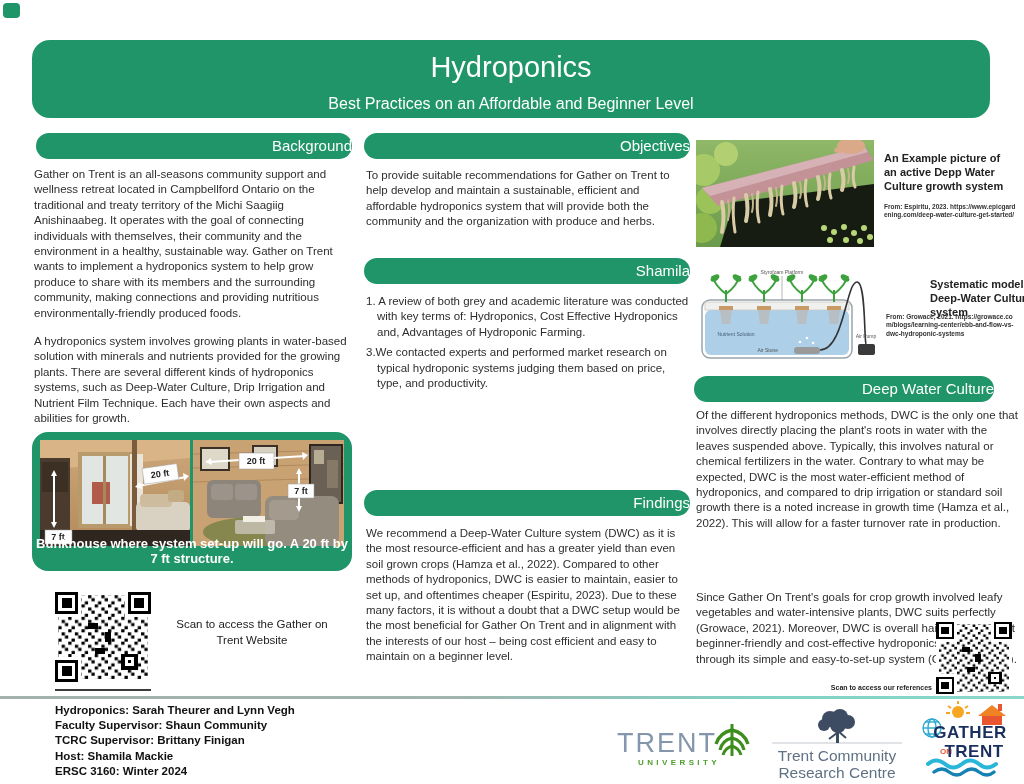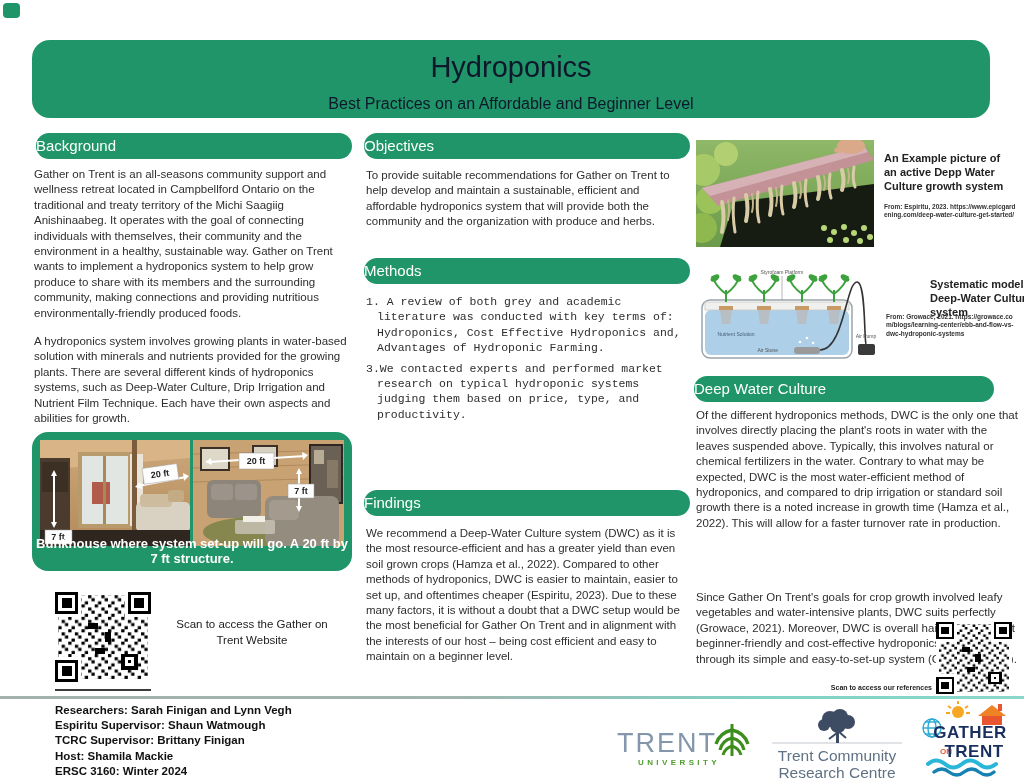--- a/index.html
+++ b/index.html
@@ -1,23 +1,23 @@
 <!DOCTYPE html>
 <html><head>
 <meta charset="utf-8">
 <style>
   html,body{margin:0;padding:0;background:#fff;}
   .poster{position:relative;width:1024px;height:784px;background:#ffffff;overflow:hidden;
           font-family:"Liberation Sans",sans-serif;color:#2b2b2b;}
   .abs{position:absolute;}
-  .band{background:#1f9569;border-radius:18px;color:#0f172a;text-align:center;}
-  .sec-header{background:#1f9569;border-radius:13px;color:#fff;text-align:left;
+  .band{background:#1f9569;border-radius:18px;color:#ffffff;text-align:center;}
+  .sec-header{background:#1f9569;border-radius:13px;color:#fff;text-align:right;
               font-size:15px;font-weight:500;line-height:26px;height:26px;}
   .body-text{font-size:11.5px;line-height:1.34;color:#2e2e2e;text-align:left;}
-  .method-item{padding-left:11px;text-indent:-11px;margin-bottom:5px;font-family:Liberation Mono, monospace;}
+  .method-item{padding-left:11px;text-indent:-11px;margin-bottom:5px;}
   .fig-cap{font-size:11px;font-weight:700;line-height:1.25;color:#222;}
   .fig-src{font-size:6.5px;font-weight:700;line-height:1.3;color:#333;word-break:break-all;margin-top:5px;}
   .green-card{background:#1f9569;border-radius:16px;}
   .photo-frame{position:absolute;top:8px;height:106px;overflow:hidden;}
   .bunk-caption{position:absolute;left:0;right:0;bottom:5px;text-align:center;color:#fff;
                 font-size:13px;font-weight:600;}
   .qr-wrap{border-bottom:2px solid #3c3c3c;padding-bottom:3px;}
   .qr-caption-left{font-size:11.5px;line-height:1.35;text-align:center;color:#222;}
   .qr-caption-right{font-size:7px;font-weight:700;color:#222;text-align:right;}
   .footer-divider{background:linear-gradient(90deg,#a3b2ac 0%,#9fb5ae 45%,#7fd2c4 75%,#8ad8cb 100%);}
@@ -154,21 +154,21 @@
   <div class="abs qr-wrap" style="left:55px;top:592px;width:96px;">
     <svg width="96" height="90" viewBox="0 0 29 29" shape-rendering="crispEdges" preserveAspectRatio="none">
       <use href="#qr-core"></use>
     </svg>
   </div>
   <div class="abs sec-header" style="left:364px;top:133px;width:326px;">Objectives</div>
 
   <div class="abs qr-caption-left" style="left:168px;top:617px;width:168px;">Scan to access the Gather on Trent Website</div>
   <div class="abs body-text" style="left:366px;top:168px;width:324px;">To provide suitable recommendations for Gather on Trent to help develop and maintain a sustainable, efficient and affordable hydroponics system that will provide both the community and the organization with produce and herbs.</div>
 
-  <div class="abs sec-header" style="left:364px;top:258px;width:326px;">Methods</div>
+  <div class="abs sec-header" style="left:364px;top:258px;width:326px;">Shamila</div>
   <div class="abs body-text" style="left:366px;top:294px;width:326px;">
     <div class="method-item">1. A review of both grey and academic literature was conducted with key terms of: Hydroponics, Cost Effective Hydroponics and, Advantages of Hydroponic Farming.</div>
     <div class="method-item">3.We contacted experts and performed market research on typical hydroponic systems judging them based on price, type, and productivity.</div>
   </div>
 
   <div class="abs sec-header" style="left:364px;top:490px;width:326px;">Findings</div>
   <div class="abs body-text" style="left:366px;top:526px;width:326px;">We recommend a Deep-Water Culture system (DWC) as it is the most resource-efficient and has a greater yield than even soil grown crops (Hamza et al., 2022). Compared to other methods of hydroponics, DWC is easier to maintain, easier to set up, and oftentimes cheaper (Espiritu, 2023). Due to these many factors, it is without a doubt that a DWC setup would be the most beneficial for Gather On Trent and in alignment with the interests of our host – being cost efficient and easy to maintain on a beginner level.</div>
 
   <div class="abs" style="left:696px;top:140px;width:178px;height:107px;overflow:hidden;">
     <svg width="178" height="107" viewBox="0 0 178 107">
@@ -283,22 +283,22 @@
   <div class="abs" style="left:936px;top:622px;width:76px;height:72px;">
     <svg width="76" height="72" viewBox="0 0 29 29" shape-rendering="crispEdges" preserveAspectRatio="none">
       <use href="#qr-core"></use>
     </svg>
   </div>
   <div class="abs qr-caption-right" style="left:830px;top:684px;width:102px;">Scan to access our references</div>
 
   <div class="abs footer-divider" style="left:0;top:696px;width:1024px;height:3px;"></div>
 
   <div class="abs footer-text" style="left:55px;top:703px;width:420px;">
-    <div>Researchers: Sarah Finigan and Lynn Vegh</div>
-    <div>Espiritu Supervisor: Shaun Watmough</div>
+    <div>Hydroponics: Sarah Theurer and Lynn Vegh</div>
+    <div>Faculty Supervisor: Shaun Community</div>
     <div>TCRC Supervisor: Brittany Finigan</div>
     <div>Host: Shamila Mackie</div>
     <div>ERSC 3160: Winter 2024</div>
   </div>
 
   <div class="abs" style="left:616px;top:720px;width:134px;height:52px;">
     <svg width="134" height="52" viewBox="0 0 134 52">
       <text x="1" y="32" font-family="Liberation Serif,serif" font-size="27" letter-spacing="2" fill="#8496ab">TRENT</text>
       <text x="22" y="45" font-size="8" letter-spacing="3.4" fill="#4e9d2d" font-weight="600">UNIVERSITY</text>
       <g>

